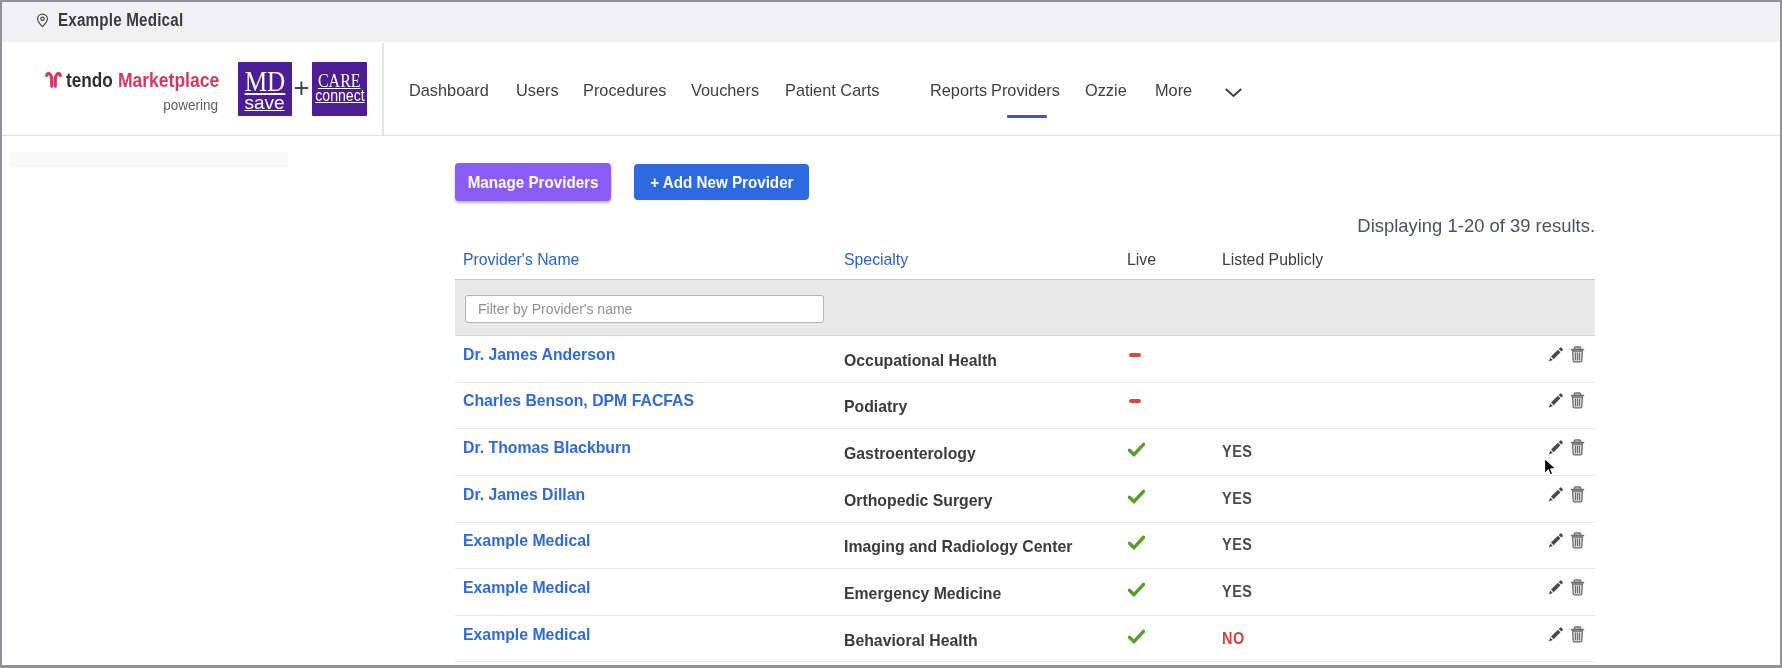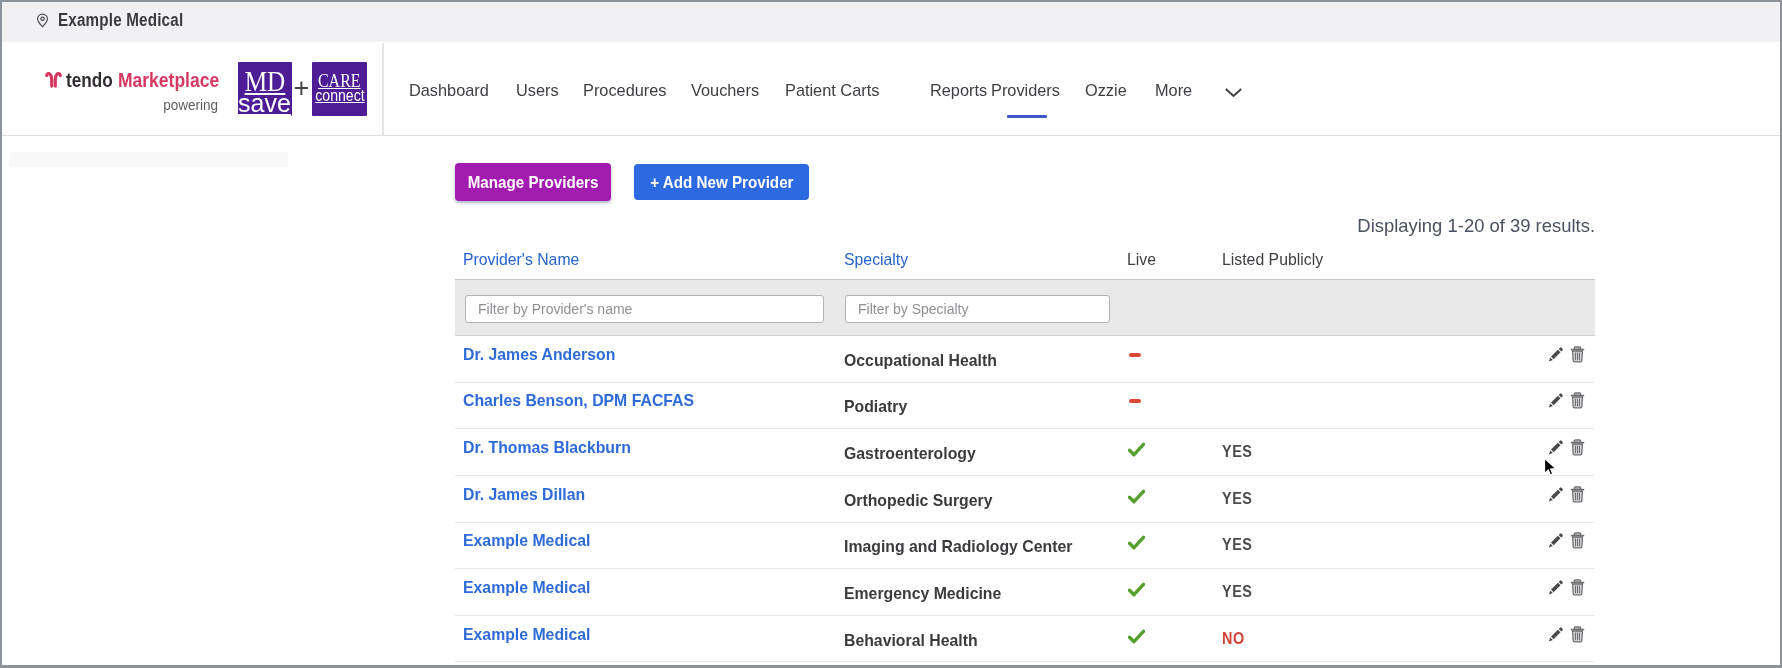--- a/index.html
+++ b/index.html
@@ -20,35 +20,35 @@
   .tendo-mark { position:absolute; left:31px; top:30px; width:17px; height:16px; }
   .tendo-word { position:absolute; left:51.5px; top:27px; font-size:20px; font-weight:700; color:#332e33; transform:scaleX(.86); transform-origin:0 0; }
   .mkt-word { position:absolute; left:103.8px; top:27px; font-size:20px; font-weight:700; color:#d63860; transform:scaleX(.875); transform-origin:0 0; }
   .powering { position:absolute; top:53.5px; left:103px; width:101px; text-align:right; font-size:15px; color:#5d5d5f; transform:scaleX(.9); transform-origin:100% 0; }
 
   .sq-logo { position:absolute; top:20px; width:54px; height:54px; background:#4c1d95; border-radius:1px; color:#fff; text-align:center;text-decoration:underline; }
   .sq-md { left:223.5px; }
   .sq-care { left:298px; width:54.5px; }
   .plus-sep { position:absolute; left:279.5px; top:31px; font-size:27px; font-weight:400; color:#454547; }
   .md-top { font-family:"Liberation Serif", serif; font-size:29px; line-height:28px; margin-top:4.5px; transform:scaleX(.87); transform-origin:50% 0; }
-  .md-bot { font-size:25px; line-height:16px; letter-spacing:0; }
+  .md-bot { font-size:19px; line-height:16px; letter-spacing:0; }
   .care-top { font-family:"Liberation Serif", serif; font-size:19px; line-height:17px; margin-top:10px; transform:scaleX(.84); transform-origin:50% 0; }
   .care-bot { font-size:16px; line-height:13px; transform:scaleX(.88); transform-origin:50% 0; }
 
   .nav-item { position:absolute; top:2px; height:100%; display:flex; align-items:center; font-size:17px; font-weight:500; color:#3e3e43; cursor:pointer; white-space:nowrap; }
   .nav-item > span { transform:scaleX(.96); transform-origin:0 50%; display:inline-block; }
   .nav-underline { position:absolute; left:15.5px; bottom:19px; width:40px; height:3px; background:#3e56c8; border-radius:1px; }
   .more-chevron { margin-left:6px; margin-top:4px; }
 
   
   .skeleton-bar { position:absolute; left:10px; top:152px; width:278px; height:15px; background:#f8f8f9; }
 
   .btn { position:absolute; border:none; border-radius:4px; color:#fff; font-family:"Liberation Sans",sans-serif; font-size:16.5px; font-weight:700; cursor:pointer; }
   .btn > span { display:inline-block; transform:scaleX(.92); transform-origin:50% 50%; white-space:nowrap; }
-  .btn-manage { left:455px; top:163px; width:156px; height:38px; background:#a21caf; box-shadow:0 2px 3px rgba(30,50,110,.35); }
+  .btn-manage { left:455px; top:163px; width:156px; height:38px; background:#8b5cf6; box-shadow:0 2px 3px rgba(30,50,110,.35); }
   .btn-add { left:634px; top:164px; width:175px; height:36px; background:#2d69e1; }
 
   .results { position:absolute; top:215px; right:186.6px; font-size:19px; color:#4a5160; transform:scaleX(.97); transform-origin:100% 0; white-space:nowrap; }
 
   .col-head { position:absolute; top:250px; font-size:17px; transform:scaleX(.93); transform-origin:0 0; white-space:nowrap; }
   .col-head.link { color:#2564cf; cursor:pointer; }
   .col-head.plain { color:#3e3e42; }
 
   .filter-band { position:absolute; left:455px; top:278.5px; width:1140px; height:57px; background:#e9e9ea; border-top:1.5px solid #c6c6c8; border-bottom:1px solid #d4d4d6; }
   .filter-input { position:absolute; top:15px; height:28px; border:1px solid #b3b3b5; border-radius:3px; background:#fff; font-family:"Liberation Sans",sans-serif; font-size:14px; color:#1d4ed8; padding:0 12px; }
@@ -144,21 +144,20 @@
 
 <div class="results">Displaying 1-20 of 39 results.</div>
 
 <div class="col-head link" style="left:462.6px">Provider's Name</div>
 <div class="col-head link" style="left:843.9px">Specialty</div>
 <div class="col-head plain" style="left:1126.8px">Live</div>
 <div class="col-head plain" style="left:1221.7px">Listed Publicly</div>
 
 <div class="filter-band">
   <input class="filter-input fi-name" placeholder="Filter by Provider's name" style="">
-  <input class="filter-input fi-spec" placeholder="Filter by Specialty" style="">
 </div>
 
 <div class="rows" id="rows">
     <div class="prow">
       <a class="cell c-name">Dr. James Anderson</a>
       <div class="cell c-spec">Occupational Health</div>
       <div class="cell c-live-dash">
         <div class="dash"></div>
       </div>
       <div class="cell c-edit"><svg width="17" height="17" viewBox="0 0 17 17">

